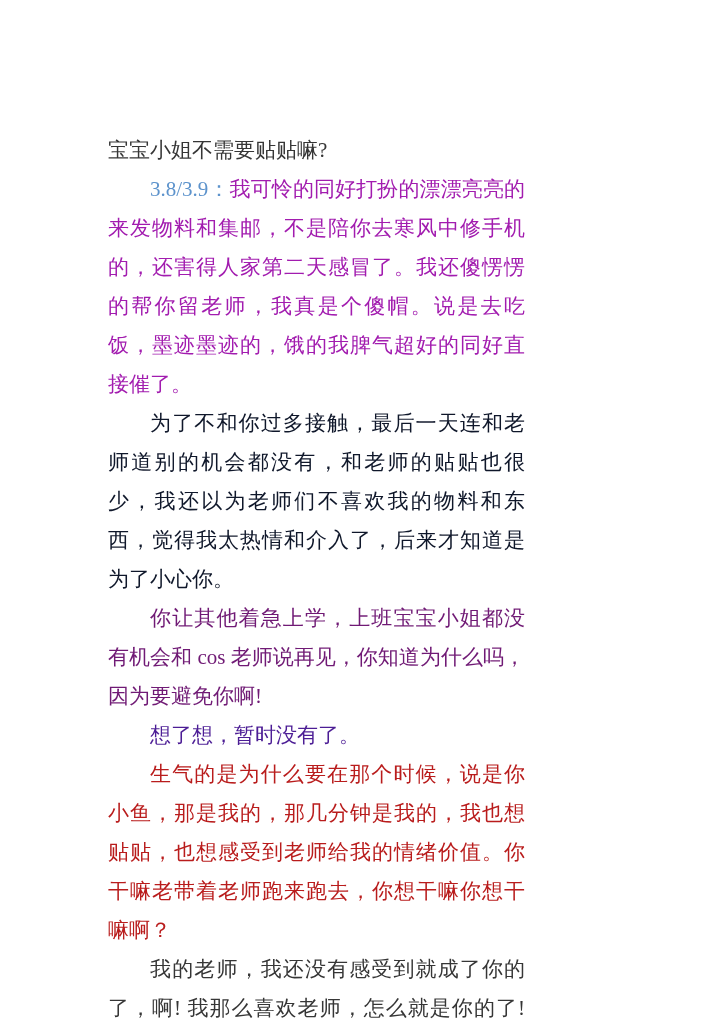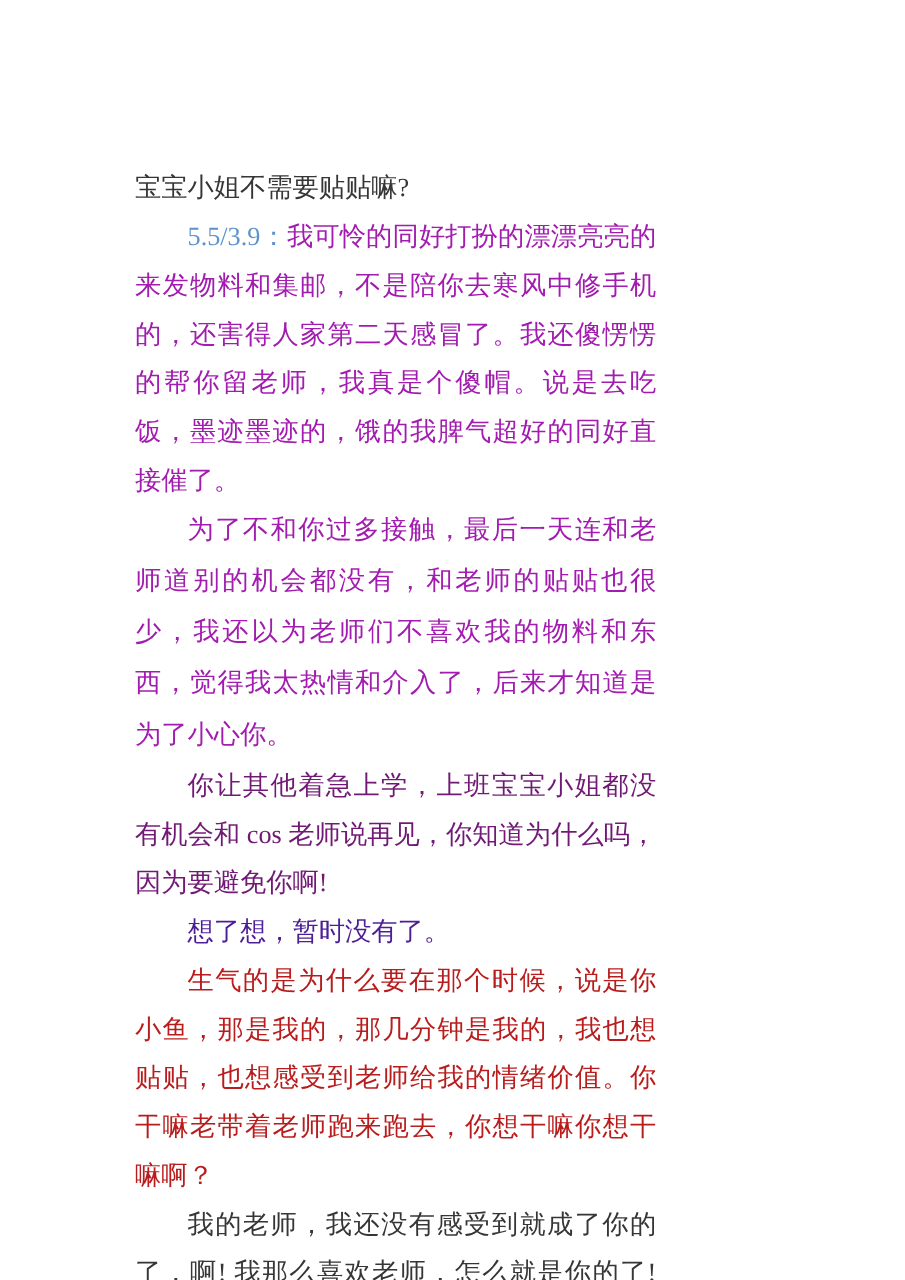--- a/index.html
+++ b/index.html
@@ -41,21 +41,21 @@
     text-align: left;
     word-break: break-all;
   }
 </style>
 </head>
 <body>
 
 <div class="page">
   <div>
       <p class="para"><span style="color: rgb(54, 54, 54);">宝宝小姐不需要贴贴嘛?</span></p>
-      <p class="para indent"><span style="color: rgb(93, 147, 204);">5.5/3.9：</span><span style="color: #a21caf; font-family: Liberation Serif, serif;">我可怜的同好打扮的漂漂亮亮的来发物料和集邮，不是陪你去寒风中修手机的，还害得人家第二天感冒了。我还傻愣愣的帮你留老师，我真是个傻帽。说是去吃饭，墨迹墨迹的，饿的我脾气超好的同好直接催了。</span></p>
-      <p class="para indent"><span style="color: #a21caf; font-family: Liberation Mono, monospace;">为了不和你过多接触，最后一天连和老师道别的机会都没有，和老师的贴贴也很少，我还以为老师们不喜欢我的物料和东西，觉得我太热情和介入了，后来才知道是为了小心你。</span></p>
+      <p class="para indent"><span style="color: rgb(93, 147, 204);">3.8/3.9：</span><span style="color: #a21caf; font-family: Liberation Serif, serif;">我可怜的同好打扮的漂漂亮亮的来发物料和集邮，不是陪你去寒风中修手机的，还害得人家第二天感冒了。我还傻愣愣的帮你留老师，我真是个傻帽。说是去吃饭，墨迹墨迹的，饿的我脾气超好的同好直接催了。</span></p>
+      <p class="para indent"><span style="color: #0f172a;">为了不和你过多接触，最后一天连和老师道别的机会都没有，和老师的贴贴也很少，我还以为老师们不喜欢我的物料和东西，觉得我太热情和介入了，后来才知道是为了小心你。</span></p>
       <p class="para indent"><span style="color: #701a75;">你让其他着急上学，上班宝宝小姐都没有机会和 cos 老师说再见，你知道为什么吗，因为要避免你啊!</span></p>
       <p class="para indent"><span style="color: #4c1d95;">想了想，暂时没有了。</span></p>
       <p class="para indent"><span style="color: #b91c1c;">生气的是为什么要在那个时候，说是你小鱼，那是我的，那几分钟是我的，我也想贴贴，也想感受到老师给我的情绪价值。你干嘛老带着老师跑来跑去，你想干嘛你想干嘛啊？</span></p>
       <p class="para indent"><span style="color: rgb(54, 54, 54);">我的老师，我还没有感受到就成了你的了，啊! 我那么喜欢老师，怎么就是你的了! 怎么就是你的了! 怎么就是你的了! 换取的几分钟的情绪价值就这么让你毁了，毁了!</span></p>
     </div>
   <p class="footer-line" style="color: rgb(122, 92, 162);">第十四位苦主：匿名投稿 8 (3.8 出黎深，3.9 出秦彻的一位</p>
 </div>
 
 </body></html>

